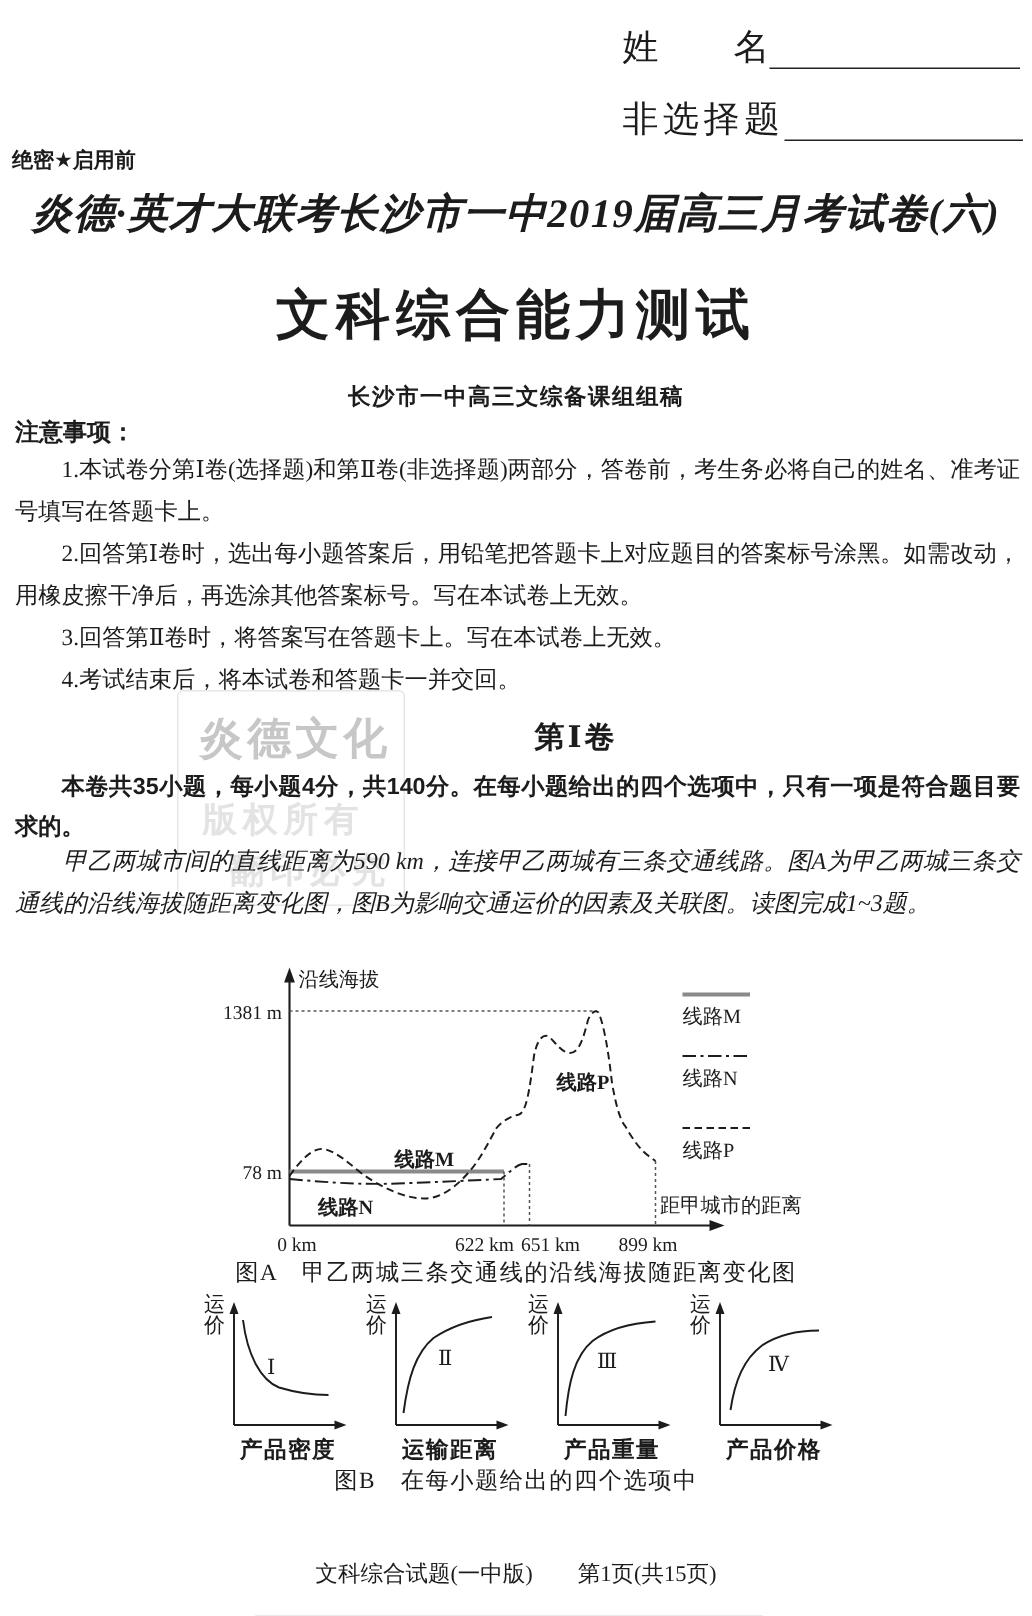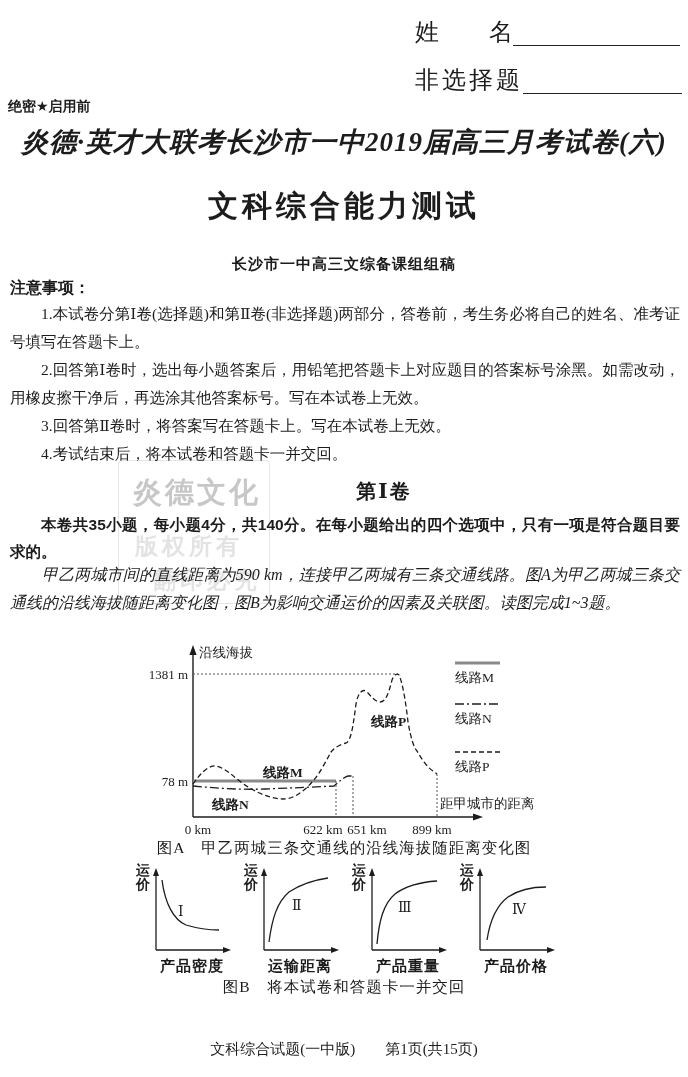--- a/index.html
+++ b/index.html
@@ -11,29 +11,29 @@
   .serif{font-family:"Liberation Serif","DejaVu Serif",serif;}
   .sans{font-family:"Liberation Sans","DejaVu Sans",sans-serif;}
   .center{left:0;width:100%;text-align:center;}
   .fill-row{display:flex;align-items:flex-end;}
   .fill-label{font-size:24px;line-height:28px;}
   .blank{flex:1;border-bottom:1.6px solid #222;height:4px;}
   .para{margin:0;text-align:justify;text-indent:2em;}
   .notice-body{font-size:15.5px;line-height:28px;}
   .bold{font-weight:bold;}
   #exam-title{font-size:27px;font-weight:bold;font-style:italic;letter-spacing:1px;}
-  #subject-title{font-size:30px;font-weight:bold;letter-spacing:4px;}
+  #subject-title{font-size:36px;font-weight:bold;letter-spacing:4px;}
   #source-line{font-size:15px;font-weight:bold;letter-spacing:1px;}
   #part1-heading{font-size:20px;font-weight:bold;letter-spacing:2px;}
   .caption{font-size:15.5px;letter-spacing:1px;}
   .mini-row{display:flex;}
   .mini{position:relative;width:100px;height:112px;margin-right:8px;}
   .mini .ylab{
     position:absolute;left:0;top:2;width:16px;
-    font-size:14px;line-height:14px;word-break:break-all;font-weight:bold;
+    font-size:14px;line-height:14px;word-break:break-all;font-weight:normal;
     font-family:"Liberation Serif","DejaVu Serif",serif;
   }
   .mini .xlab{
     position:absolute;left:12px;bottom:0;width:88px;text-align:center;
     font-size:15px;letter-spacing:1px;font-weight:bold;
     font-family:"Liberation Serif","DejaVu Serif",serif;
   }
   svg text{font-family:"Liberation Serif","DejaVu Serif",serif;fill:#1c1c1c;}
   #watermark{pointer-events:none;z-index:0;
     border:1px solid rgba(140,140,140,.22);border-radius:4px;}
@@ -196,17 +196,17 @@
         <line x1="20" y1="86" x2="88" y2="86" stroke="#1c1c1c" stroke-width="1.3"></line>
         <polygon points="95,86 87,83 87,89" fill="#1c1c1c"></polygon>
         <path d="M27,76 C30,56 36,42 48,33 C60,25 74,23 86,23" fill="none" stroke="#1c1c1c" stroke-width="1.3"></path>
         <text x="52" y="50" font-size="14">Ⅳ</text>
       </svg>
       <div class="xlab">产品价格</div>
     </div>
 
   </div>
 
-  <div class="abs center serif caption z1" style="top:977px;">图B　将本试卷和答题卡一并交回</div>
+  <div class="abs center serif caption z1" style="top:977px;">图B　在每小题给出的四个选项中</div>
 
   <div class="abs center serif z1" style="top:1040px;font-size:15px;text-align:center;">文科综合试题(一中版)　　第1页(共15页)</div>
 
 </div>
 
 </body></html>

